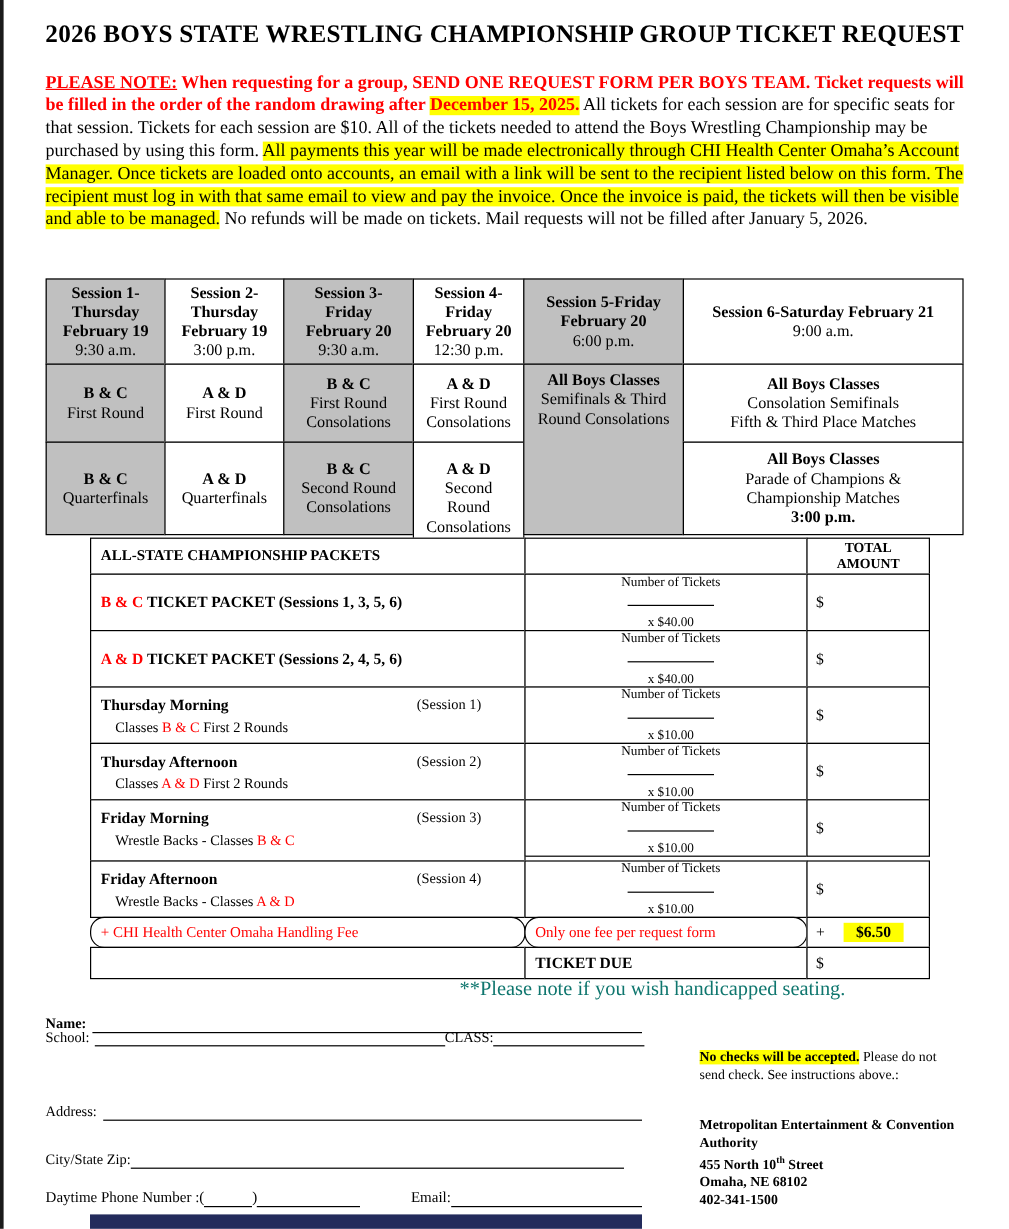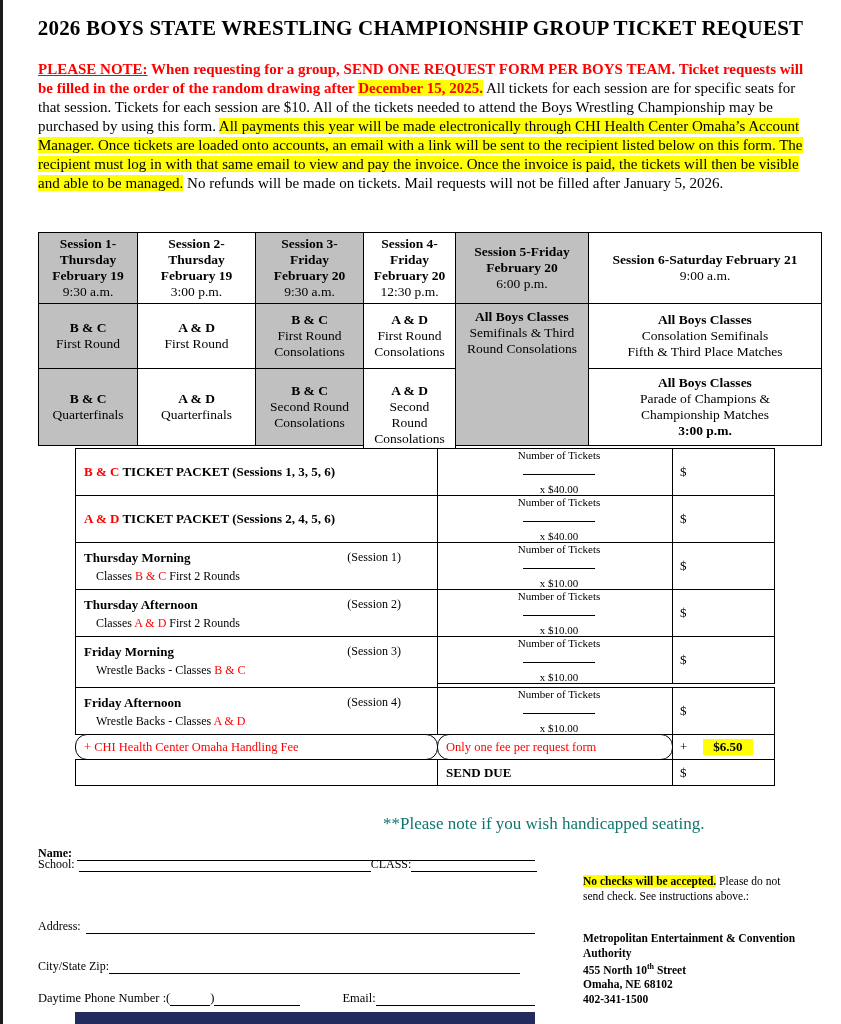--- a/index.html
+++ b/index.html
@@ -101,21 +101,21 @@
     <div class="scell" style="height:66px">
       <div class="b">B &amp; C</div>
       <div class="pre">First Round</div>
     </div>
     <div class="scell" style="height:78px">
       <div class="b">B &amp; C</div>
       <div class="pre">Quarterfinals</div>
     </div>
   </div>
 
-  <div class="scol" style="width:119px">
+  <div class="scol" style="width:100px">
     <div class="scell" style="height:72px">
       <div class="b pre">Session 2-
 Thursday
 February 19</div>
       <div>3:00 p.m.</div>
     </div>
     <div class="scell" style="height:66px">
       <div class="b">A &amp; D</div>
       <div class="pre">First Round</div>
     </div>
@@ -191,20 +191,26 @@
       <div class="b">All Boys Classes</div>
       <div class="pre">Parade of Champions &amp;
 Championship Matches</div>
       <div class="b">3:00 p.m.</div>
     </div>
   </div>
 </div>
 
 <div class="order">
 
+  <div class="orow">
+    <div class="ocell oc1 ohead1" style="height:31px">ALL-STATE CHAMPIONSHIP PACKETS</div>
+    <div class="ocell oc2" style="height:31px"></div>
+    <div class="ocell oc3 ohead3 pre" style="height:31px">TOTAL
+AMOUNT</div>
+  </div>
 
   <div class="orow">
     <div class="ocell oc1 oleft1" style="height:48px">
       <span><span class="red">B &amp; C</span><span> TICKET PACKET (Sessions 1, 3, 5, 6)</span></span>
     </div>
     <div class="ocell oc2 omid" style="height:48px">
       <span>Number of Tickets</span>
       <span class="blank"></span>
       <span>x $40.00</span>
     </div>
@@ -303,21 +309,21 @@
     <div class="ocell oc1 ofee red" style="height:26px">+ CHI Health Center Omaha Handling Fee</div>
     <div class="ocell oc2 ofee red" style="height:26px">Only one fee per request form</div>
     <div class="ocell oc3 ofee3" style="height:26px">
       <span>+</span>
       <span class="hl feeamt">$6.50</span>
     </div>
   </div>
 
   <div class="orow">
     <div class="ocell oc1" style="height:27px"></div>
-    <div class="ocell oc2 ototal" style="height:27px">SEND DUE</div>
+    <div class="ocell oc2 ototal" style="height:27px">TICKET DUE</div>
     <div class="ocell oc3 odollar" style="height:27px">
         <span>$</span>
       </div>
   </div>
 </div>
 
 <div class="handicap">**Please note if you wish handicapped seating.</div>
 
 <div class="frow" style="top:846px; width:497px;">
   <span class="lbl b">Name:</span>

